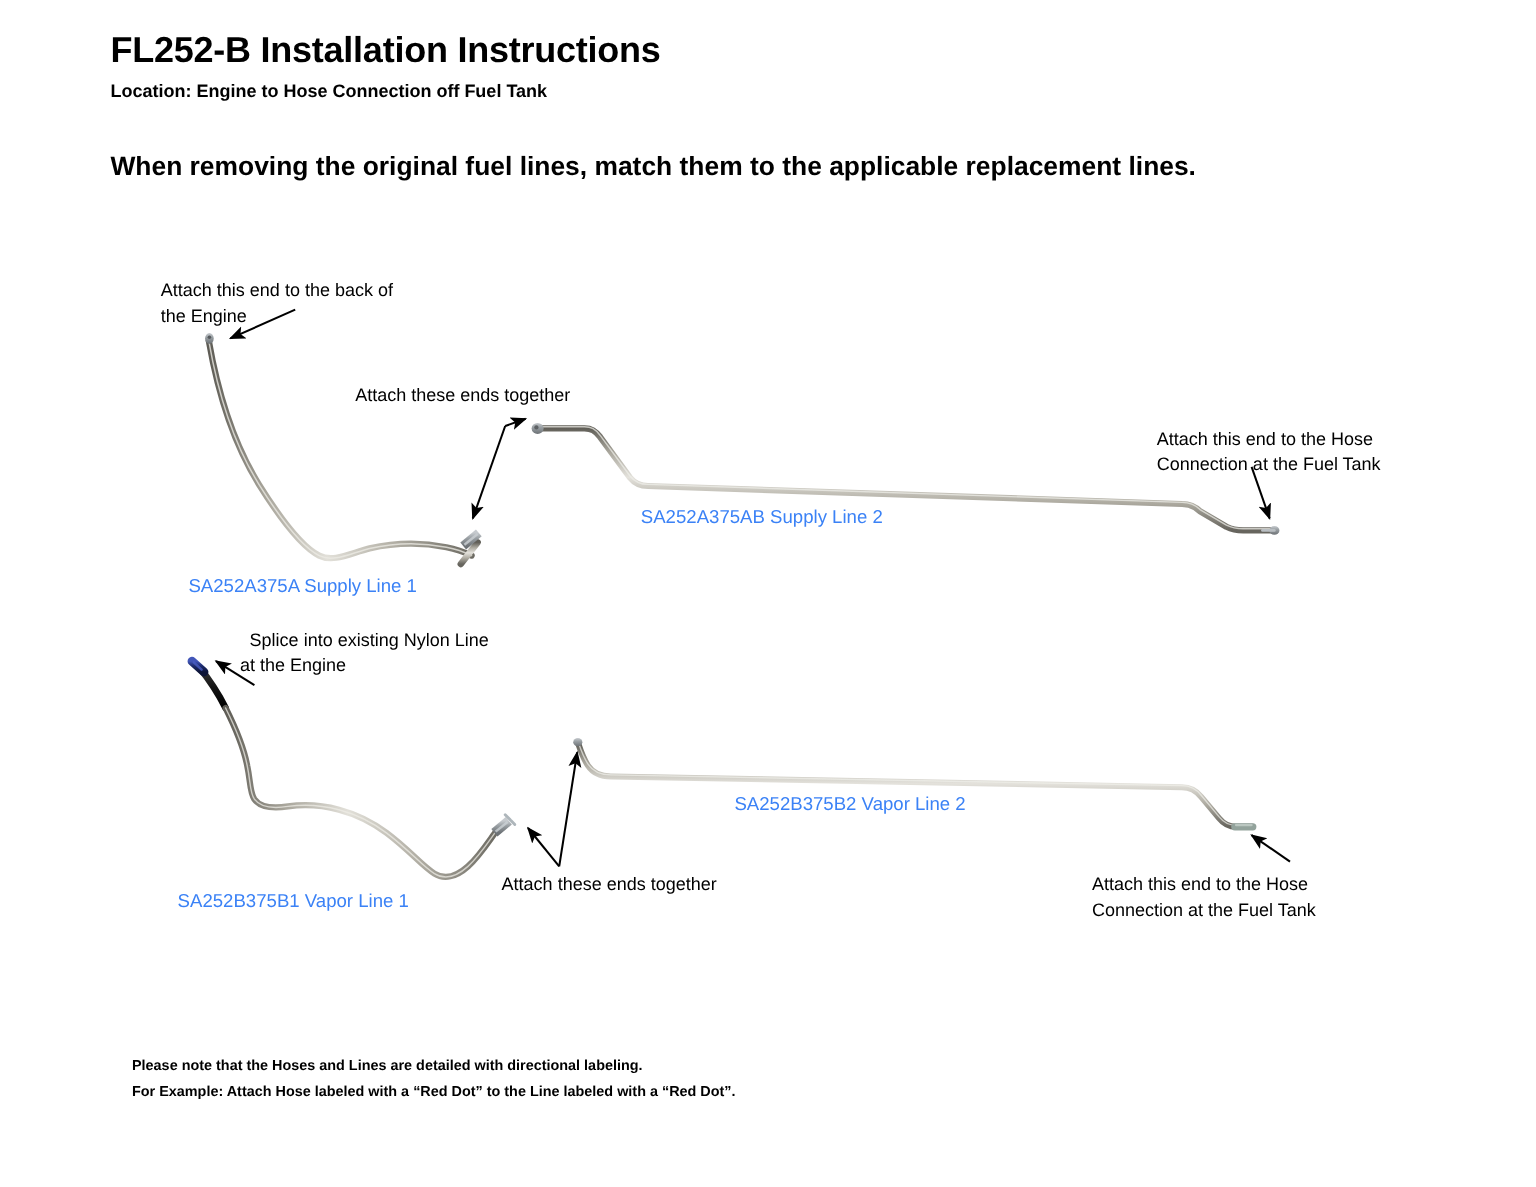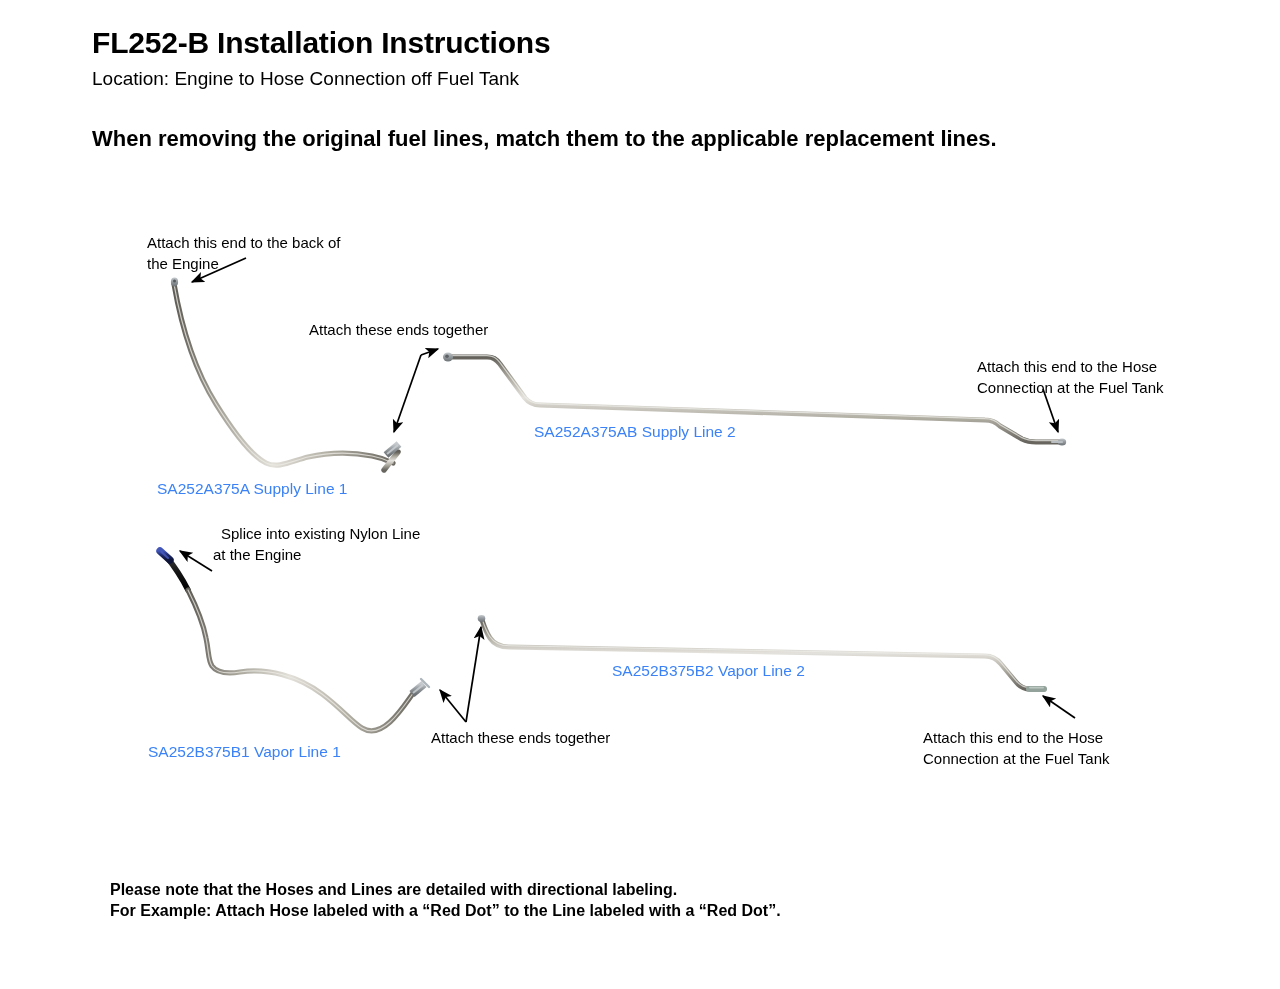--- a/index.html
+++ b/index.html
@@ -29,51 +29,50 @@
     top: 26px;
     font-size: 30px;
     font-weight: bold;
     letter-spacing: -0.2px;
     white-space: nowrap;
   }
   .subtitle {
     position: absolute;
     left: 92px;
     top: 68px;
-    font-size: 19px;
-    font-weight: normal;
+    font-size: 15px;
+    font-weight: bold;
     white-space: nowrap;
   }
   .lead {
     position: absolute;
     left: 92px;
     top: 126px;
     font-size: 22px;
     font-weight: bold;
     white-space: nowrap;
   }
   .footer-line {
     position: absolute;
     left: 110px;
-    font-size: 16px;
+    font-size: 12px;
     font-weight: bold;
     white-space: nowrap;
   }
   .footer-1 { top: 881px; }
   .footer-2 { top: 902px; }
 
   
   .anno {
     position: absolute;
     font-size: 15px;
     font-weight: normal;
     line-height: 21px;
     white-space: nowrap;
     color: #000;
-    margin-left: 13px;
   }
   
   .partlabel {
     position: absolute;
     font-size: 15.5px;
     white-space: nowrap;
     color: #3b82f6;
   }
 
   

